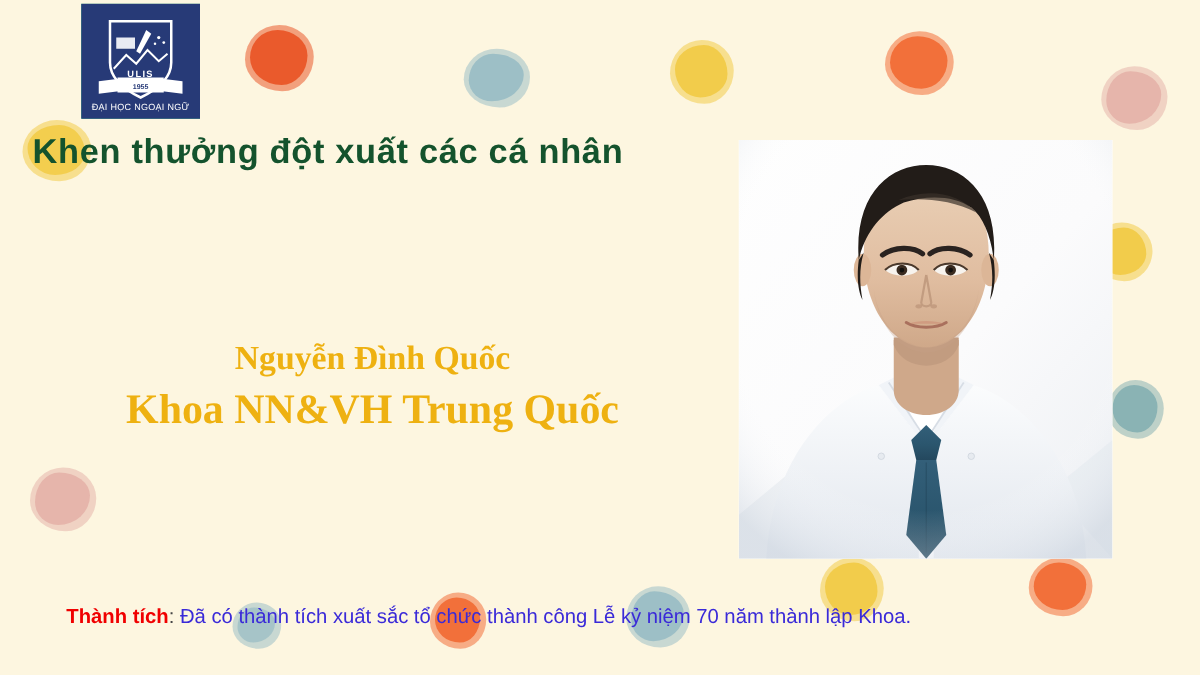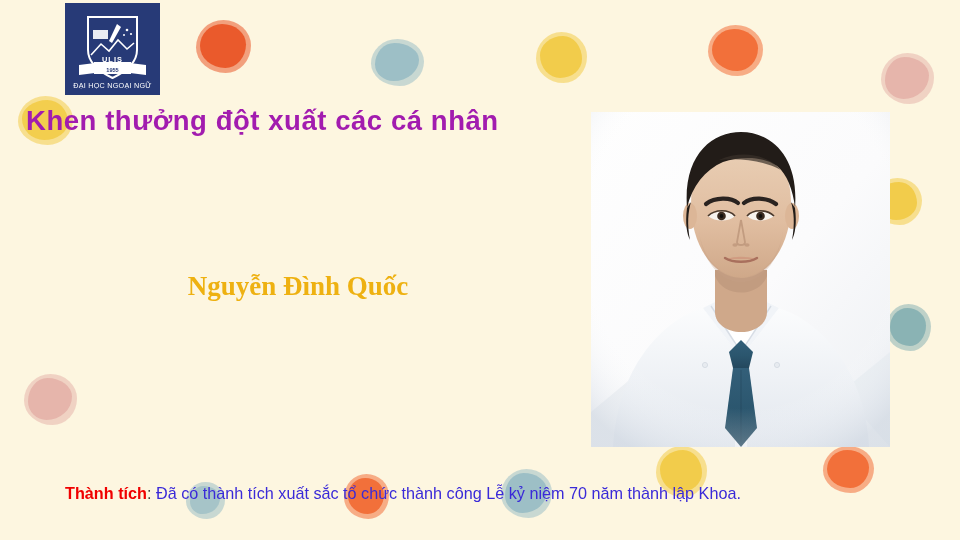--- a/index.html
+++ b/index.html
@@ -85,21 +85,21 @@
     width: 299px;
     height: 335px;
     background: #fdfdfd;
     overflow: hidden;
   }
   #portrait svg { display: block; width: 100%; height: 100%; }
 
   
   #caption {
     position: absolute;
-    left: 12px;
+    left: 0;
     top: 483px;
     width: 782px;
     text-align: center;
     font-size: 16.2px;
     line-height: 1.25;
     white-space: nowrap;
   }
   #caption .lead {
     color: #f00000;
     font-weight: bold;
@@ -164,26 +164,27 @@
 
       <path d="M14 62 L30 60 L30 70 L14 72 Z" fill="#ffffff"></path>
       <path d="M81 62 L65 60 L65 70 L81 72 Z" fill="#ffffff"></path>
       <path d="M29 59 H66 V71 H29 Z" fill="#ffffff"></path>
       <text x="47.5" y="68.5" fill="#273a77" font-family="Liberation Sans, sans-serif" font-size="5.6" font-weight="bold" text-anchor="middle">1955</text>
 
       <text x="47.5" y="85" fill="#ffffff" font-family="Liberation Sans, sans-serif" font-size="7.2" letter-spacing=".25" text-anchor="middle">ĐẠI HỌC NGOẠI NGỮ</text>
     </svg>
   </div>
 
-  <div id="heading" style="color: #a21caf;">
+  <div id="heading" style="color: #14532d;">
     <span class="hline l1">Khen thưởng đột xuất các cá nhân</span>
   </div>
 
   <div id="honoree" style="color: rgb(238, 177, 17);">
     <div class="name">Nguyễn Đình Quốc</div>
+    <div class="unit">Khoa NN&amp;VH Trung Quốc</div>
   </div>
 
   <div id="portrait">
     <svg viewBox="0 0 299 335" xmlns="http://www.w3.org/2000/svg" preserveAspectRatio="xMidYMid slice">
       <defs>
         <linearGradient id="bgGrad" x1="0" y1="0" x2="1" y2="1">
           <stop offset="0%" stop-color="#fefefe"></stop>
           <stop offset="55%" stop-color="#fbfbfc"></stop>
           <stop offset="100%" stop-color="#eceff3"></stop>
         </linearGradient>

